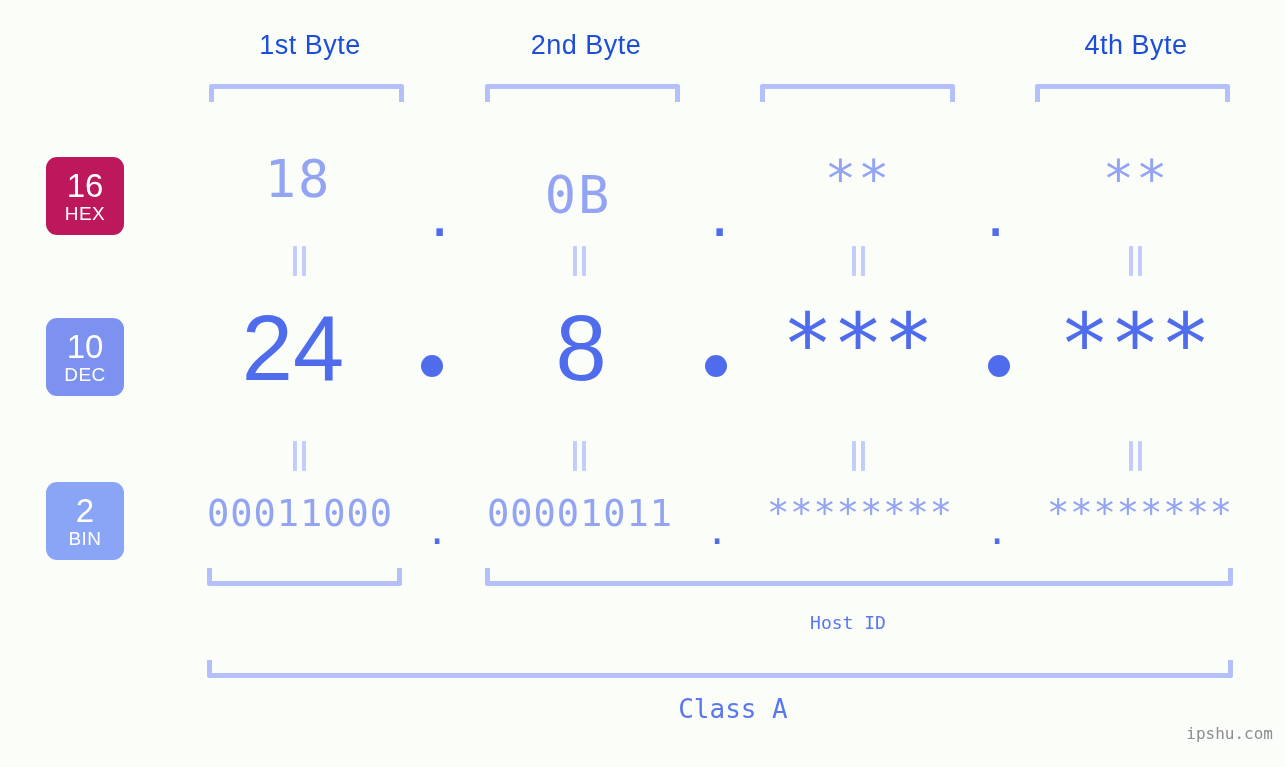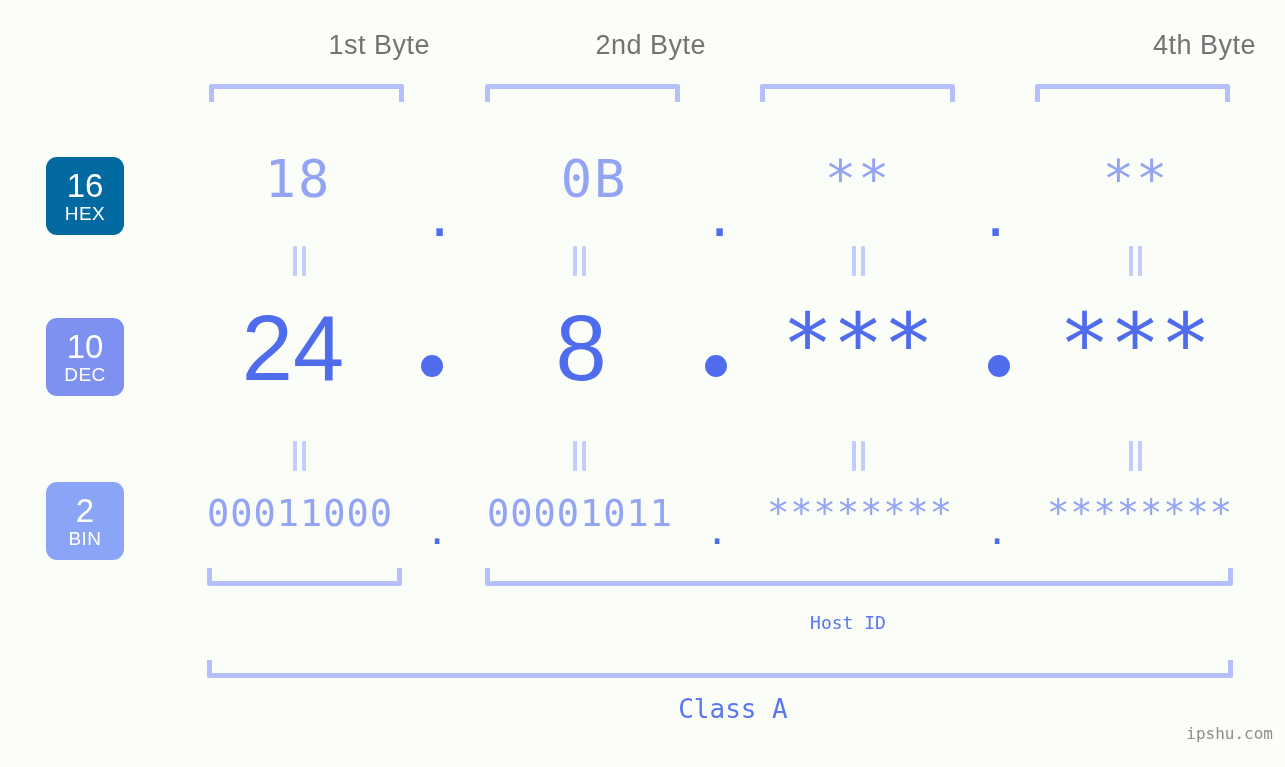--- a/index.html
+++ b/index.html
@@ -20,24 +20,24 @@
     position: relative;
     width: 1285px;
     height: 767px;
   }
 
   
   .byte-header {
     position: absolute;
     top: 30px;
     width: 240px;
-    text-align: right;
+    text-align: center;
     font-family: "Liberation Sans", sans-serif;
     font-size: 27px;
-    color: #737373;
+    color: #1d4ed8;
     letter-spacing: 0.5px;
     white-space: nowrap;
   }
 
   
   .bracket {
     position: absolute;
     box-sizing: border-box;
     border-color: #b5c0fb;
     border-style: solid;
@@ -69,21 +69,21 @@
     font-size: 33px;
     font-family: "Liberation Sans", sans-serif;
     letter-spacing: 0px;
     margin-bottom: 2px;
   }
   .badge .base-name {
     font-size: 19px;
     font-family: "Liberation Sans", sans-serif;
     letter-spacing: 0.5px;
   }
-  #badge-hex { top: 157px; background: #0369a1; }
+  #badge-hex { top: 157px; background: #be185d; }
   #badge-dec { top: 318px; background: #7c91f0; }
   #badge-bin { top: 482px; background: #8aa5f5; }
 
   
   .value-cell {
     position: absolute;
     text-align: center;
     white-space: nowrap;
     line-height: 1;
   }
@@ -225,21 +225,21 @@
     <span class="base-name">DEC</span>
   </div>
   <div class="badge" id="badge-bin">
     <span class="num">2</span>
     <span class="base-name">BIN</span>
   </div>
 
   <div class="row-hex">
     <div class="value-cell" style="left:178px;">18</div>
     <div class="sep" style="left:424px;">.</div>
-    <div class="value-cell" style="left:474px;">0B</div>
+    <div class="value-cell" style="left:458px;margin-top:16px;">0B</div>
     <div class="sep" style="left:704px;">.</div>
     <div class="value-cell" style="left:738px;">**</div>
     <div class="sep" style="left:980px;">.</div>
     <div class="value-cell" style="left:1016px;">**</div>
   </div>
 
   <div class="eq-connector" style="left:290px;  top:246px;">
       <span class="b1"></span>
       <span class="b2"></span>
     </div>

